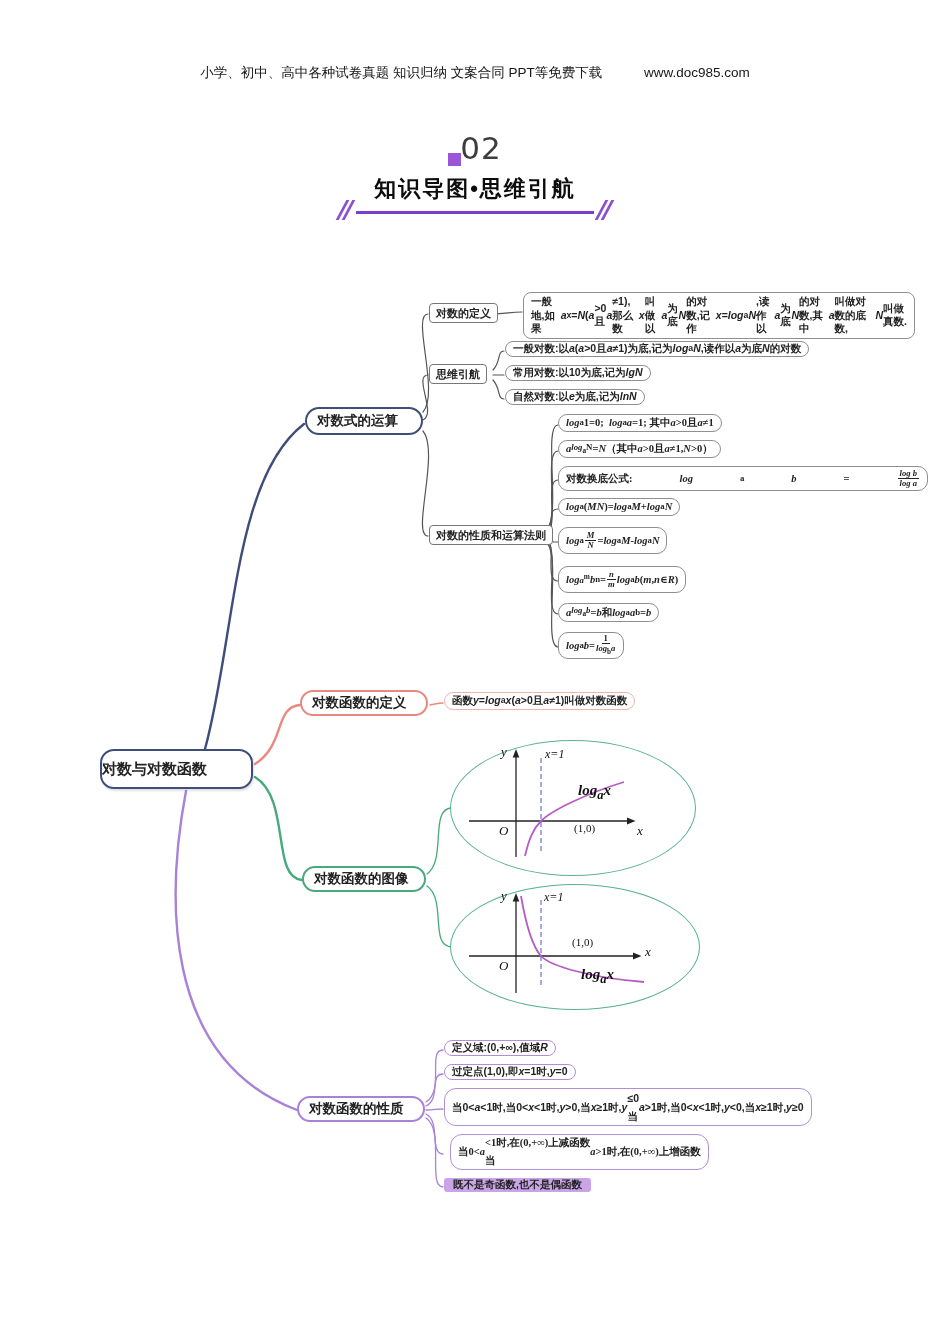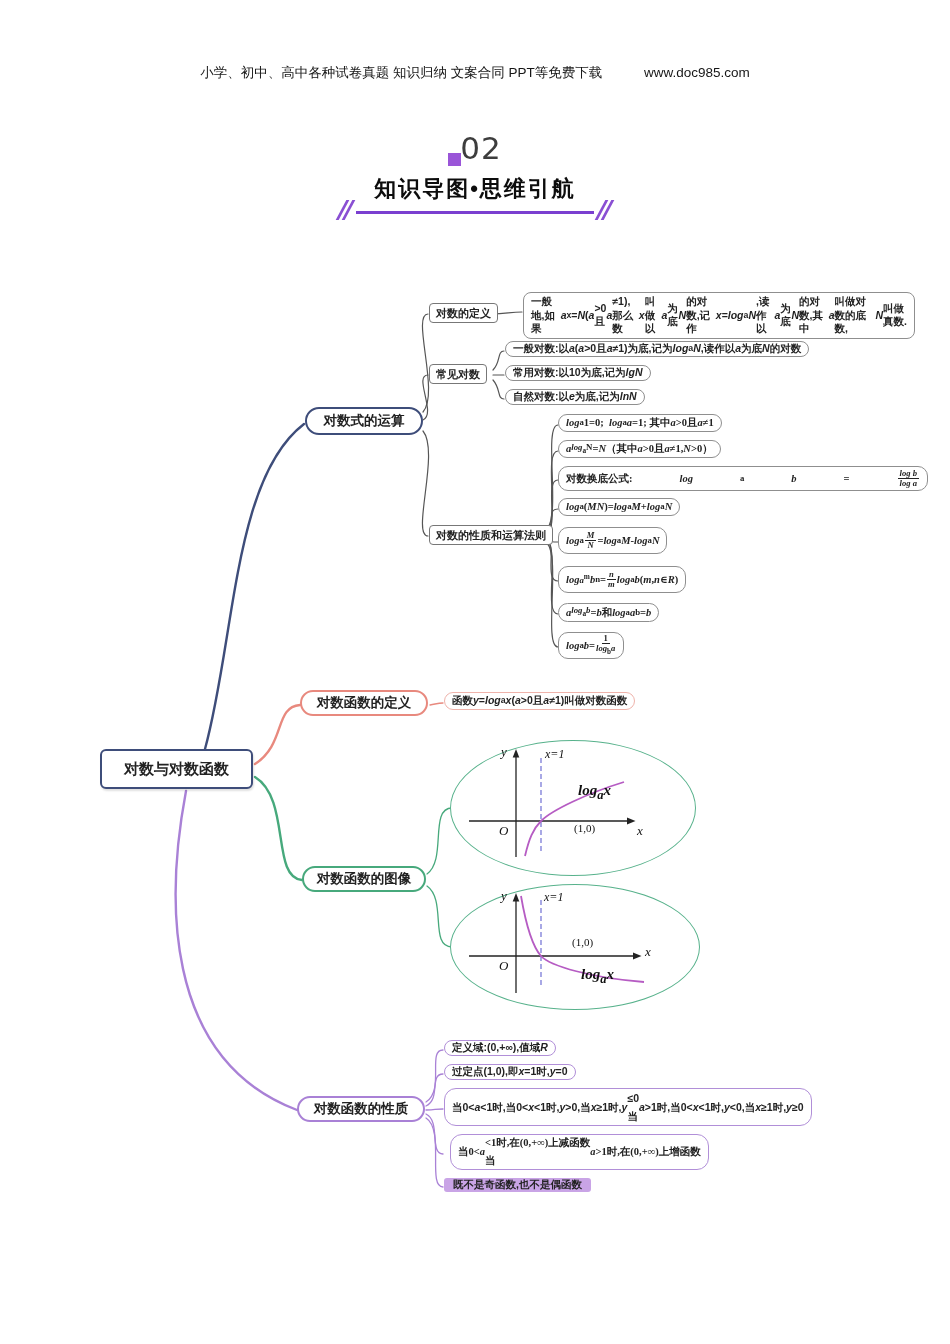--- a/index.html
+++ b/index.html
@@ -17,23 +17,23 @@
 
   .title-row{position:absolute;top:174px;left:0;width:100%;text-align:center;}
   .title-wrap{position:relative;display:inline-block;padding:0 18px 7px;border-bottom:3px solid #7a3fd0;}
   .title-text{font-size:22px;font-weight:bold;color:#0c0c0c;letter-spacing:2px;}
   .slash{position:absolute;bottom:-9px;height:20px;display:flex;gap:3px;}
   .slash.left{left:-15px;}
   .slash.right{right:-15px;}
   .slash i{display:block;width:3px;height:100%;background:#8a4fd3;transform:skewX(-28deg);}
 
   
-  .node{position:absolute;background:#fff;display:flex;align-items:center;justify-content:center;
+  .node{position:absolute;background:#fff;display:flex;align-items:center;
         text-align:center;box-sizing:border-box;}
-  .root{border:2px solid #3e4d7a;border-radius:6px;font-weight:bold;font-size:15px;color:#222;
+  .root{border:2px solid #3e4d7a;border-radius:14px;font-weight:bold;font-size:15px;color:#222;
         box-shadow:1px 2px 2px rgba(0,0,0,0.12);}
   .branch{border-width:2px;border-style:solid;border-radius:16px;font-weight:bold;font-size:13.5px;
           padding:4px 10px;color:#222;}
   .lvl2{border:1px solid #777;border-radius:4px;font-weight:bold;font-size:11px;padding:2px 6px;
         color:#222;white-space:nowrap;}
   .leaf{border:1px solid #8f8f8f;border-radius:10px;font-weight:bold;font-size:10.5px;color:#222;
         padding:2px 7px;line-height:1.3;white-space:nowrap;}
   .leaf.wrap{white-space:normal;}
   .leaf.left{text-align:left;justify-content:flex-start;}
   .math{font-family:"Liberation Serif","DejaVu Serif",serif;}
@@ -121,21 +121,21 @@
     </div>
   </div>
 
   <div class="node root" style="left:100px;top:749px;width:153px;height:40px;">对数与对数函数</div>
 
   <div class="node branch" style="left:305px;top:407px;width:118px;height:28px;border-color:#3e4d7a;">对数式的运算</div>
 
   <div class="node lvl2" style="left:429px;top:303px;height:20px;">对数的定义</div>
   <div class="node leaf wrap" style="left:523px;top:292px;width:392px;border-radius:8px;text-align:left;">一般地,如果<i>a</i><sup>x</sup>=<i>N</i>(<i>a</i>&gt;0且<i>a</i>≠1),那么数<i>x</i>叫做以<i>a</i>为底<i>N</i>的对数,记作<i>x</i>=<i>log</i><sub>a</sub><i>N</i>,读作以<i>a</i>为底<i>N</i>的对数,其中<i>a</i>叫做对数的底数,<i>N</i>叫做真数.</div>
 
-  <div class="node lvl2" style="left:429px;top:364px;height:20px;">常见对数</div>
+  <div class="node lvl2" style="left:429px;top:364px;height:20px;">思维引航</div>
   <div class="node leaf" style="left:505px;top:341px;height:16px;">一般对数:以<i>a</i>(<i>a</i>&gt;0且<i>a</i>≠1)为底,记为<i>log</i><sub>a</sub><i>N</i>,读作以<i>a</i>为底<i>N</i>的对数</div>
   <div class="node leaf" style="left:505px;top:365px;height:16px;">常用对数:以10为底,记为<i>lgN</i></div>
   <div class="node leaf" style="left:505px;top:389px;height:16px;">自然对数:以<i>e</i>为底,记为<i>lnN</i></div>
 
   <div class="node lvl2" style="left:429px;top:525px;height:20px;">对数的性质和运算法则</div>
   <div class="node leaf math" style="left:558px;top:414px;height:18px;"><i>log</i><sub>a</sub>1=0;&nbsp;&nbsp;<i>log</i><sub>a</sub><i>a</i>=1;&nbsp;其中<i>a</i>&gt;0且<i>a</i>≠1</div>
   <div class="node leaf math" style="left:558px;top:440px;height:18px;"><i>a</i><sup><i>log</i><sub>a</sub>N</sup>=<i>N</i>（其中<i>a</i>&gt;0且<i>a</i>≠1,<i>N</i>&gt;0）</div>
   <div class="node leaf math" style="left:558px;top:466px;height:25px;gap:47px;">对数换底公式:<i>log</i><sub>a</sub><i>b</i>=<span class="fr">
         <span><i>log b</i></span>
         <span><i>log a</i></span>

